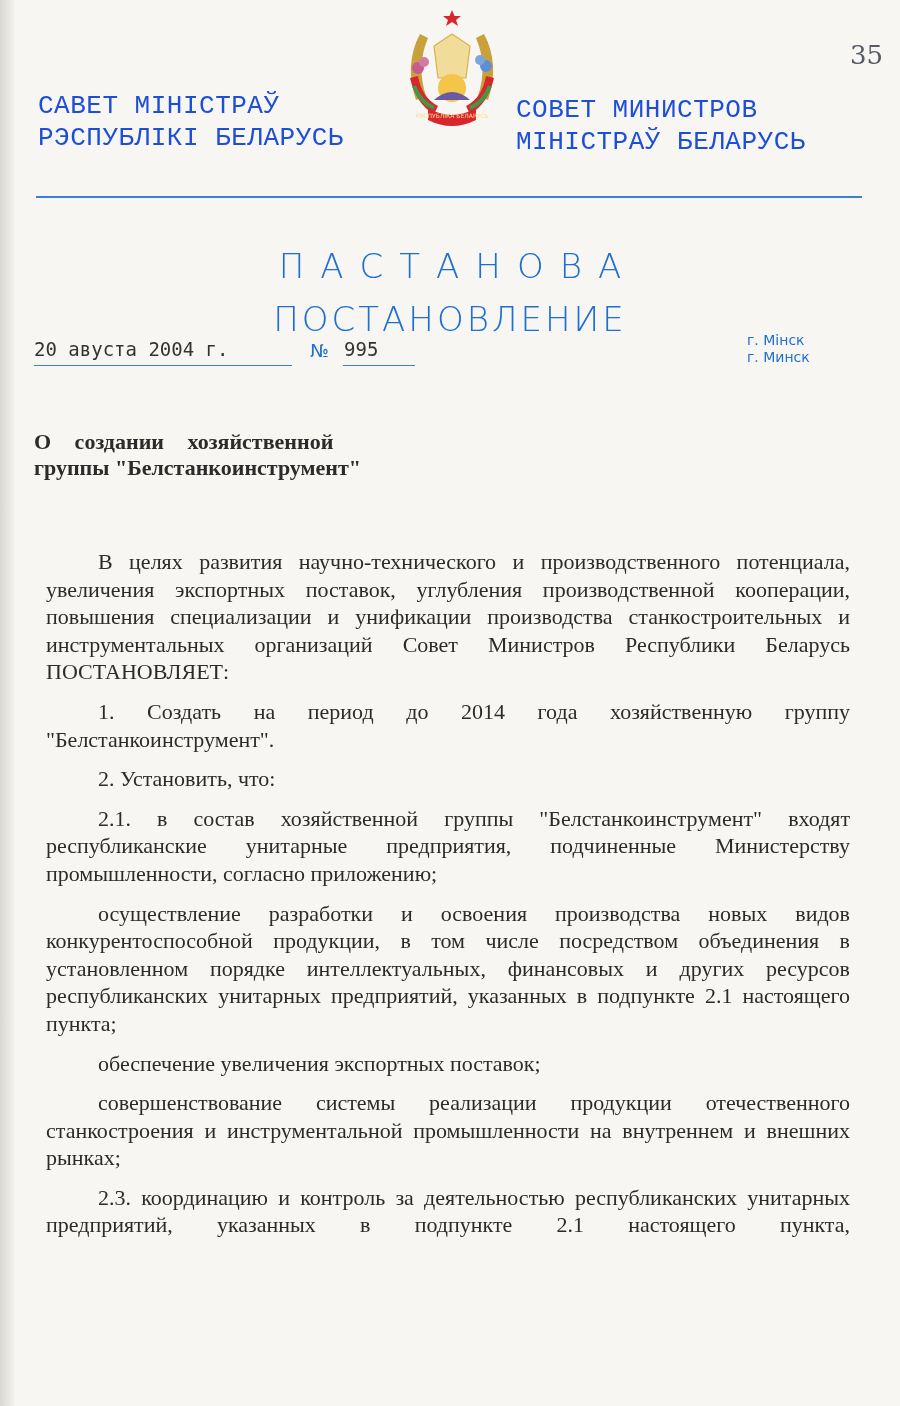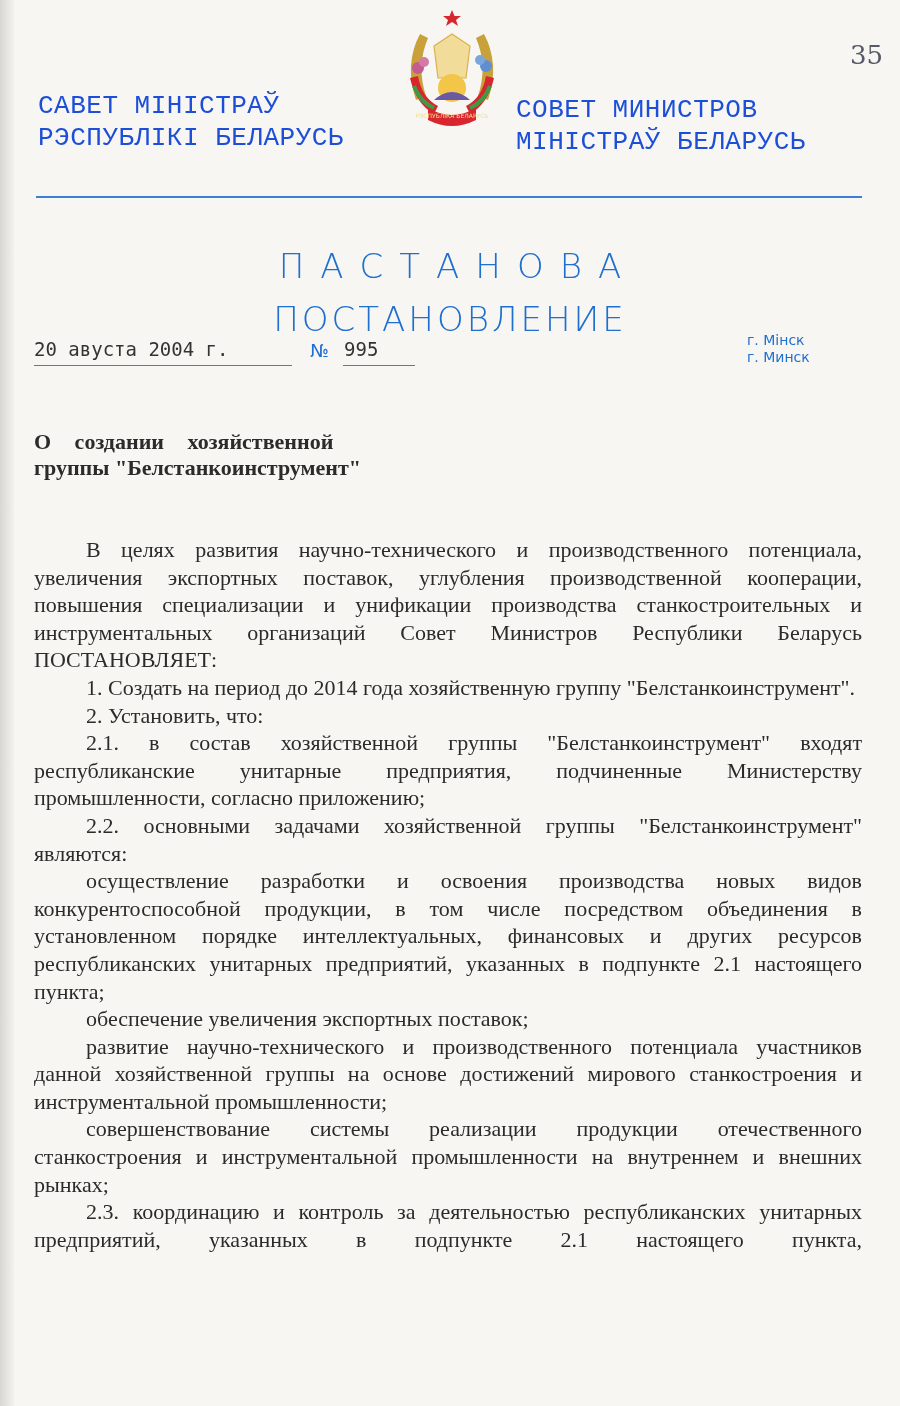--- a/index.html
+++ b/index.html
@@ -56,21 +56,21 @@
   .subject {
     position: absolute; left: 34px; top: 429px;
     font-size: 22px; line-height: 26px; color: #2b2b2b; font-weight: bold;
   }
   .subject .l1 { word-spacing: 18px; }
   .body {
     position: absolute; left: 34px; top: 536px; width: 828px;
     font-size: 22px; line-height: 27.6px; color: #2b2b2b;
     text-align: justify;
   }
-  .body p { margin: 0; text-indent: 52px; text-align: justify; text-align-last: left; }
+  .body p { margin: 12px; text-indent: 52px; text-align: justify; text-align-last: left; }
   .body p.just-last { text-align-last: justify; }
 </style>
 </head>
 <body>
 
 <div class="page-shadow"></div>
 
 <div class="page-number">35</div>
 
 <div class="header-left">
@@ -121,19 +121,17 @@
 <div class="subject">
   <div class="l1">О создании хозяйственной</div>
   <div>группы "Белстанкоинструмент"</div>
 </div>
 
 <div class="body">
   <p>В целях развития научно-технического и производственного потенциала, увеличения экспортных поставок, углубления производственной кооперации, повышения специализации и унификации производства станкостроительных и инструментальных организаций Совет Министров Республики Беларусь ПОСТАНОВЛЯЕТ:</p>
   <p>1. Создать на период до 2014 года хозяйственную группу "Белстанкоинструмент".</p>
   <p>2. Установить, что:</p>
   <p>2.1. в состав хозяйственной группы "Белстанкоинструмент" входят республиканские унитарные предприятия, подчиненные Министерству промышленности, согласно приложению;</p>
-  <p>2.2. основными задачами хозяйственной группы "Белстанкоинструмент" являются:</p>
   <p>осуществление разработки и освоения производства новых видов конкурентоспособной продукции, в том числе посредством объединения в установленном порядке интеллектуальных, финансовых и других ресурсов республиканских унитарных предприятий, указанных в подпункте 2.1 настоящего пункта;</p>
   <p>обеспечение увеличения экспортных поставок;</p>
-  <p>развитие научно-технического и производственного потенциала участников данной хозяйственной группы на основе достижений мирового станкостроения и инструментальной промышленности;</p>
   <p>совершенствование системы реализации продукции отечественного станкостроения и инструментальной промышленности на внутреннем и внешних рынках;</p>
   <p class="just-last">2.3. координацию и контроль за деятельностью республиканских унитарных предприятий, указанных в подпункте 2.1 настоящего пункта,</p>
 </div>
 
 </body></html>

